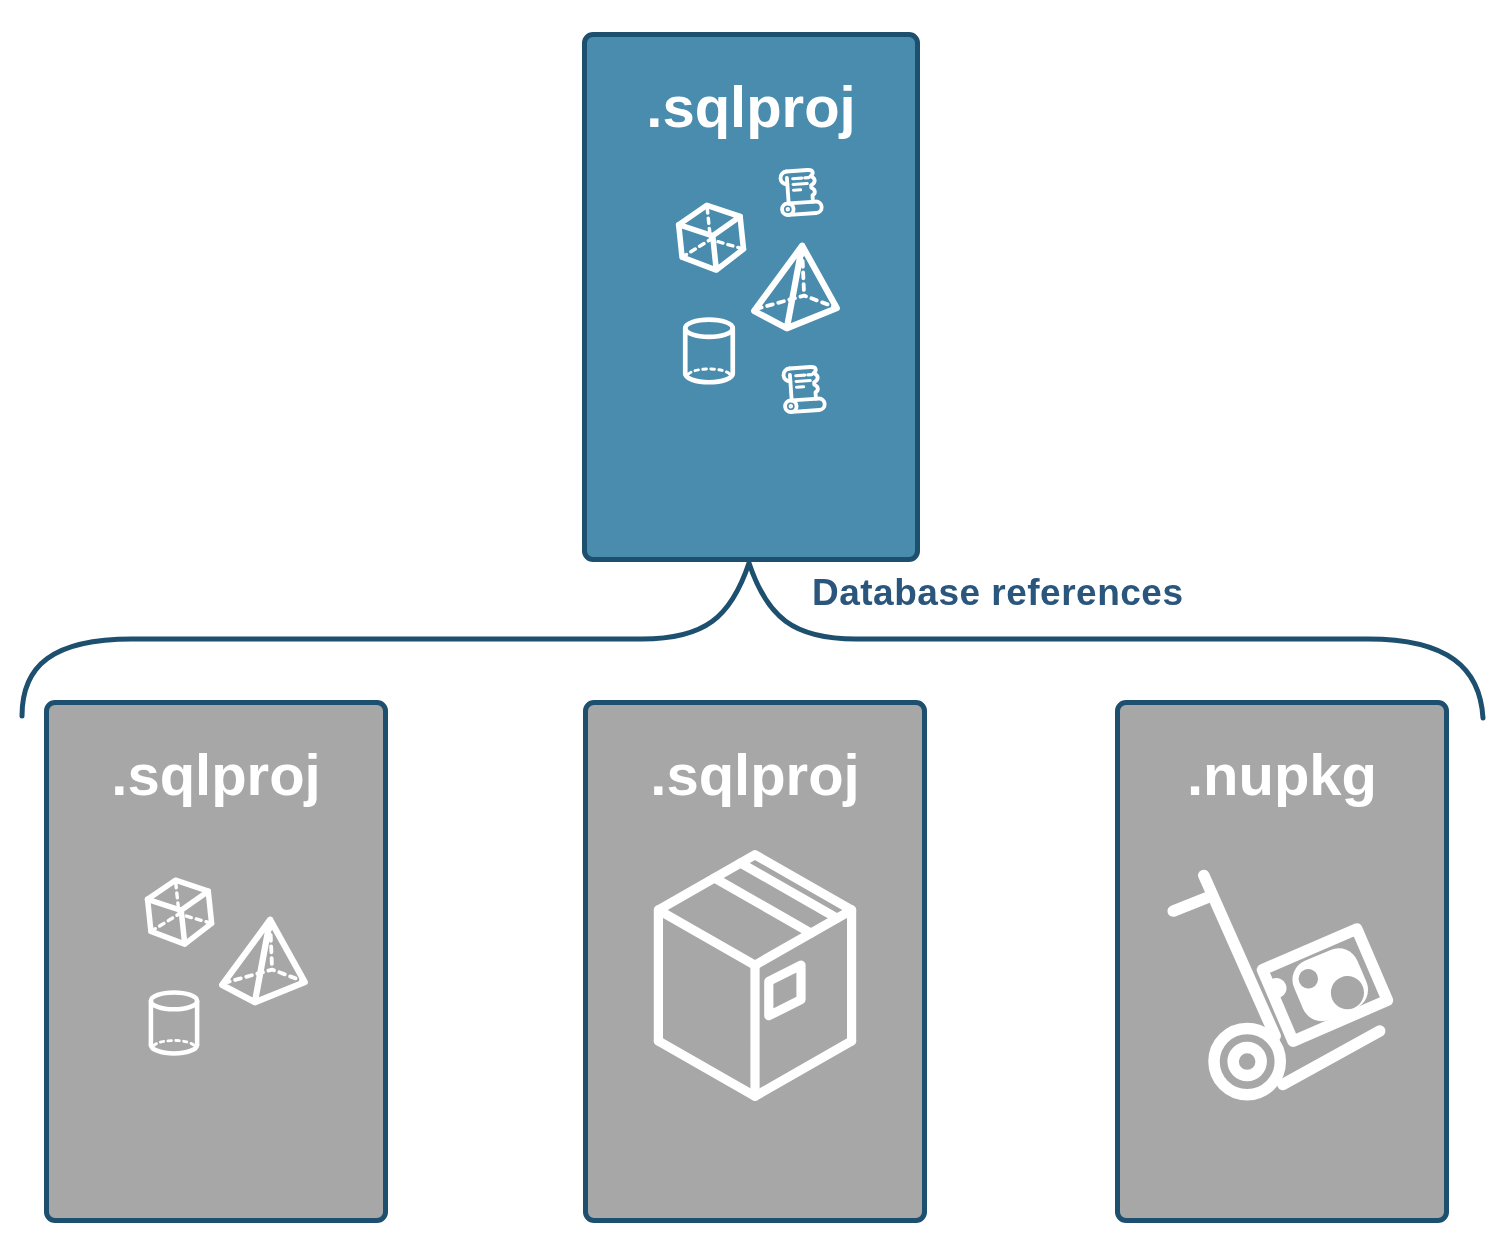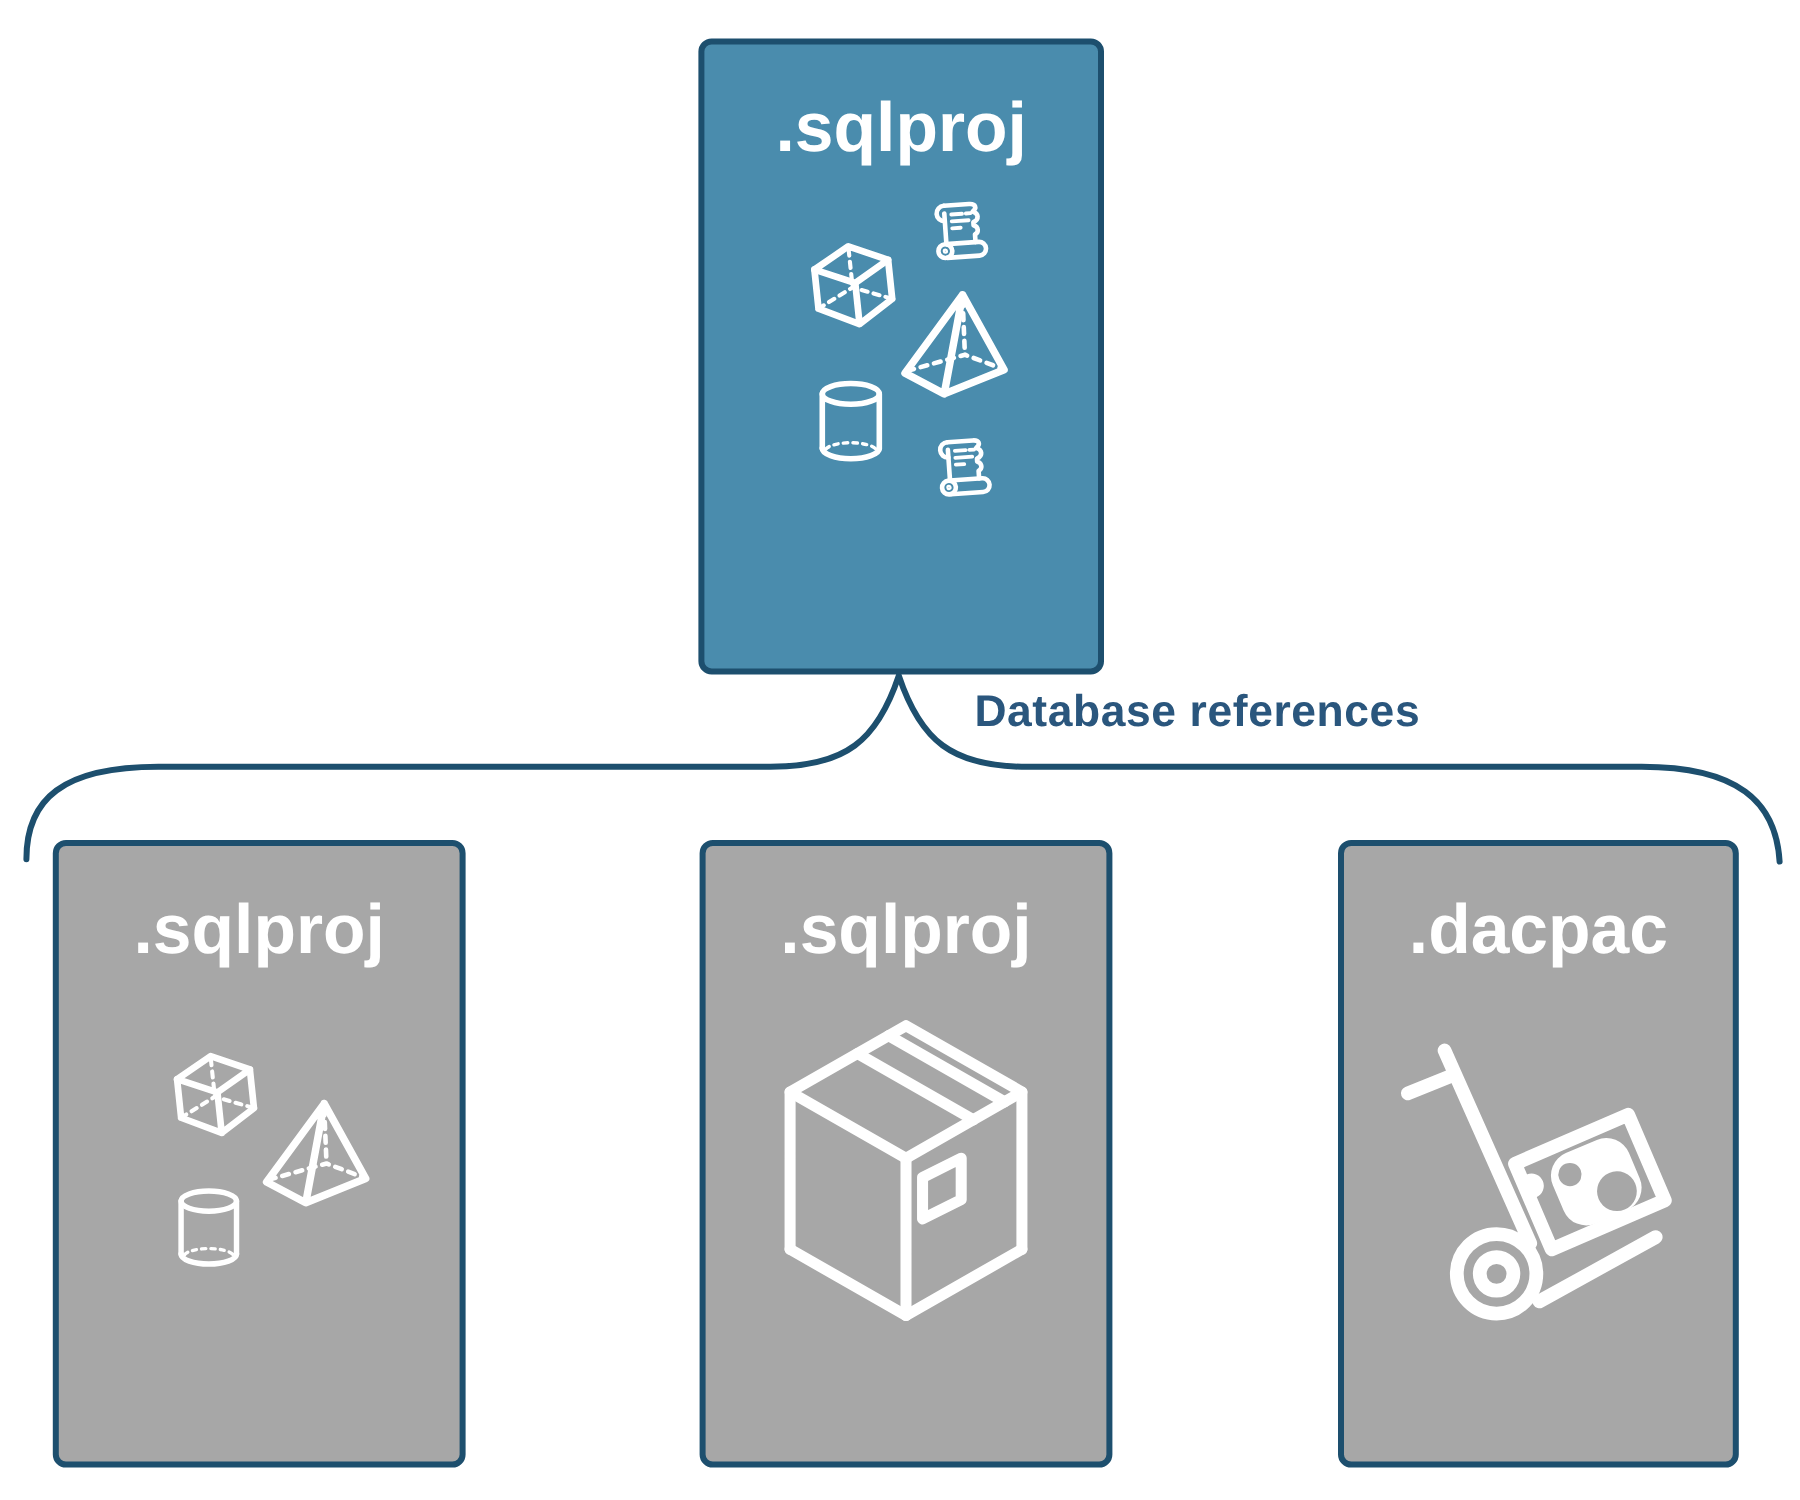--- a/index.html
+++ b/index.html
@@ -146,19 +146,19 @@
   </div>
 
   <div class="card card-child-2">
     <div class="card-title">.sqlproj</div>
     <svg class="icon" style="left:52px;top:138px;width:230px;height:265px">
         <use href="#i-package"></use>
       </svg>
   </div>
 
   <div class="card card-child-3">
-    <div class="card-title">.dacpac</div>
+    <div class="card-title">.nupkg</div>
     <svg class="icon" style="left:43px;top:150px;width:255px;height:255px">
         <use href="#i-handtruck"></use>
       </svg>
   </div>
 
 </div>
 
 </body></html>

